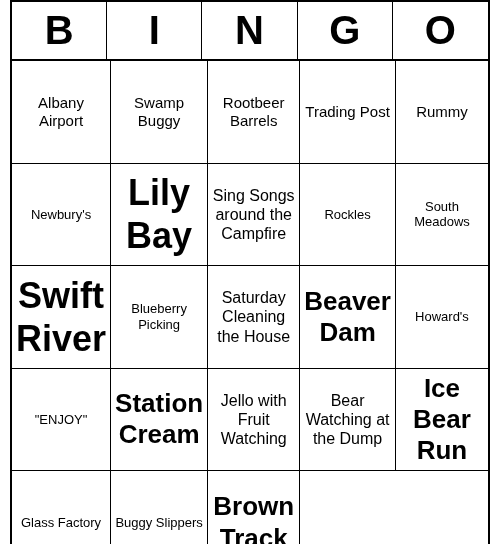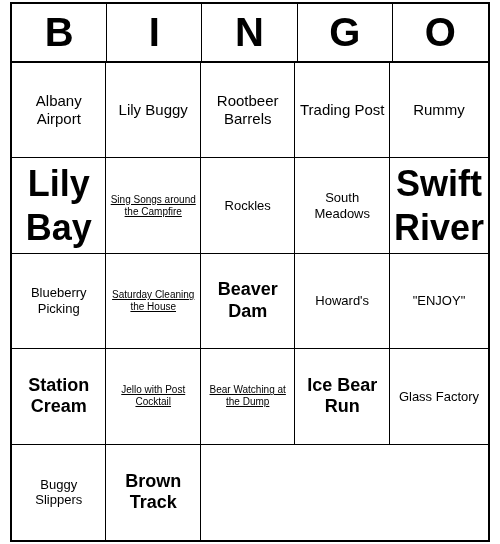--- a/index.html
+++ b/index.html
@@ -51,50 +51,53 @@
       border-right: none;
     }
     .bingo-cell:nth-child(n+21) {
       border-bottom: none;
     }
     .bingo-cell span {
       display: block;
     }
     .size-normal { font-size: 13px; }
     .size-medium { font-size: 15px; }
-    .size-large { font-size: 18px; font-weight: bold; }
+    .size-large { font-size: 26px; font-weight: bold; }
     .size-xlarge { font-size: 36px; font-weight: bold; }
-    .size-small { font-size: 10px; text-decoration: underline; }
+    .size-small { font-size: 16px; }
   </style>
 </head>
 <body>
 
 <div class="bingo-card">
   <div class="bingo-header">
   <div class="bingo-header-cell">B</div>
       <div class="bingo-header-cell">I</div>
       <div class="bingo-header-cell">N</div>
       <div class="bingo-header-cell">G</div>
       <div class="bingo-header-cell">O</div>
     </div>
   <div class="bingo-grid">
   <div class="bingo-cell">
         <span class="size-medium">Albany Airport</span>
       </div>
       <div class="bingo-cell">
-        <span class="size-medium">Lily Buggy</span>
+        <span class="size-medium">Swamp Buggy</span>
       </div>
       <div class="bingo-cell">
         <span class="size-medium">Rootbeer Barrels</span>
       </div>
       <div class="bingo-cell">
         <span class="size-medium">Trading Post</span>
       </div>
       <div class="bingo-cell">
         <span class="size-medium">Rummy</span>
+      </div>
+      <div class="bingo-cell">
+        <span class="size-normal">Newbury's</span>
       </div>
       <div class="bingo-cell">
         <span class="size-xlarge">Lily Bay</span>
       </div>
       <div class="bingo-cell">
         <span class="size-small">Sing Songs around the Campfire</span>
       </div>
       <div class="bingo-cell">
         <span class="size-normal">Rockles</span>
       </div>
@@ -116,21 +119,21 @@
       <div class="bingo-cell">
         <span class="size-normal">Howard's</span>
       </div>
       <div class="bingo-cell">
         <span class="size-normal">"ENJOY"</span>
       </div>
       <div class="bingo-cell">
         <span class="size-large">Station Cream</span>
       </div>
       <div class="bingo-cell">
-        <span class="size-small">Jello with Post Cocktail</span>
+        <span class="size-small">Jello with Fruit Watching</span>
       </div>
       <div class="bingo-cell">
         <span class="size-small">Bear Watching at the Dump</span>
       </div>
       <div class="bingo-cell">
         <span class="size-large">Ice Bear Run</span>
       </div>
       <div class="bingo-cell">
         <span class="size-normal">Glass Factory</span>
       </div>

